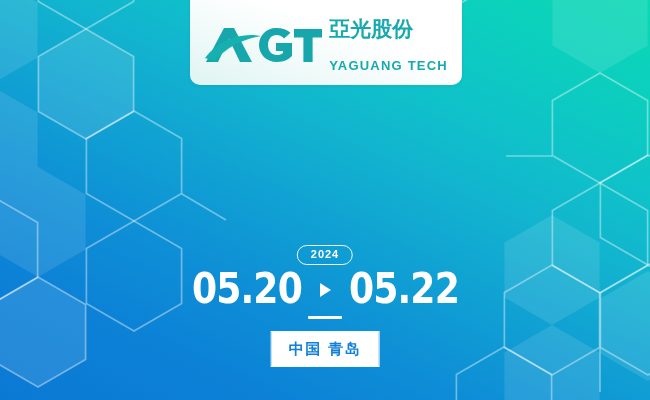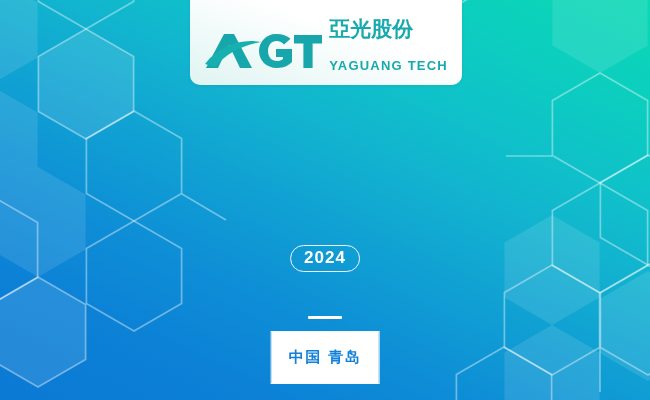--- a/index.html
+++ b/index.html
@@ -50,21 +50,21 @@
     border-bottom-right-radius: 10px;
     box-shadow: 0 1px 4px rgba(0,0,0,0.06);
     display: flex;
     align-items: flex-end;
     justify-content: center;
     padding-bottom: 13px;
     box-sizing: border-box;
   }
   .logo-inner {
     display: flex;
-    align-items: flex-end;
+    align-items: center;
     gap: 7px;
   }
   .logo-mark { display:block; }
   .logo-cn-wrap {
     display: flex;
     flex-direction: column;
     align-items: flex-start;
     line-height: 1;
   }
   .logo-cn {
@@ -116,21 +116,21 @@
   .year-pill {
     position: absolute;
     left: 50%;
     transform: translateX(-50%);
     top: 245px;
     border: 1.6px solid rgba(255,255,255,0.92);
     border-radius: 999px;
     padding: 2px 13px 3px;
     color: #ffffff;
     font-family: "Liberation Sans", sans-serif;
-    font-size: 17px;
+    font-size: 11px;
     font-weight: 600;
     letter-spacing: 1px;
     line-height: 1.15;
   }
 
   
   .date-row {
     position: absolute;
     left: 0;
     right: 0;
@@ -169,21 +169,21 @@
   }
 
   
   .info-bar {
     position: absolute;
     left: 50%;
     transform: translateX(-50%);
     top: 331px;
     display: flex;
     align-items: stretch;
-    height: 53px;
+    height: 36px;
     border: 1.5px solid rgba(255,255,255,0.95);
     box-sizing: border-box;
   }
   .info-left {
     background: #ffffff;
     color: #1280d8;
     display: flex;
     align-items: center;
     justify-content: center;
     padding: 0 17px;
@@ -272,19 +272,24 @@
         <div class="logo-en">YAGUANG TECH</div>
       </div>
     </div>
   </div>
 
   <div class="headline">
   </div>
 
   <div class="year-pill">2024</div>
 
+  <div class="date-row">
+    <span class="date-num">05.20</span>
+    <span class="date-arrow"></span>
+    <span class="date-num">05.22</span>
+  </div>
   <div class="date-dash"></div>
 
   <div class="info-bar">
     <div class="info-left">中国 青岛</div>
   </div>
 
 </div>
 
 </body></html>

